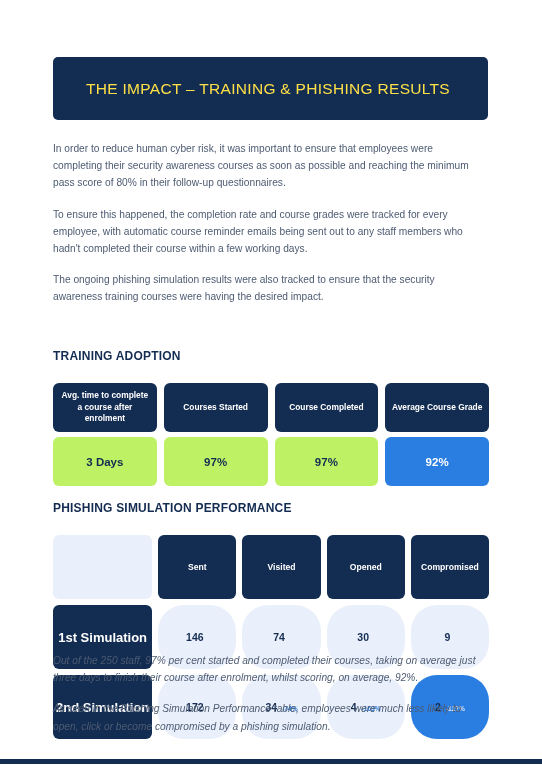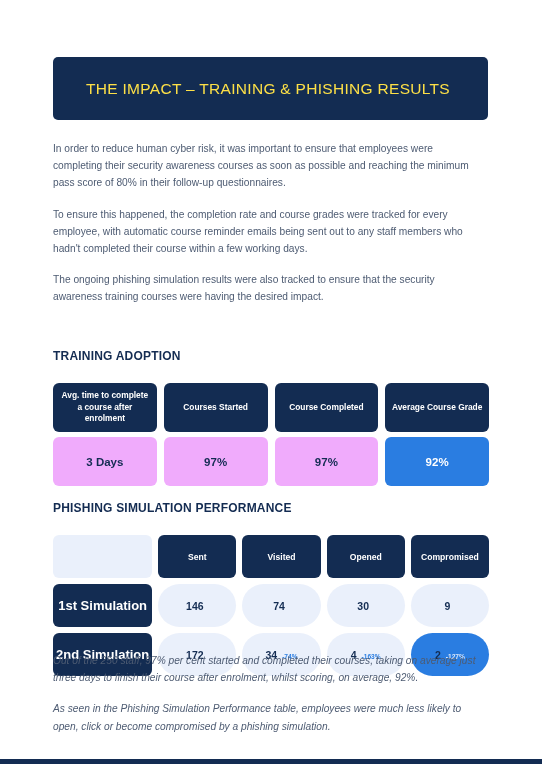--- a/index.html
+++ b/index.html
@@ -92,21 +92,21 @@
     align-items: center;
     justify-content: center;
     text-align: center;
     color: #ffffff;
     font-size: 8.4px;
     font-weight: bold;
     line-height: 11.5px;
     padding: 0 6px;
   }
   .card-val {
-    background: #f0abfc;
+    background: #bef264;
     border-radius: 6px;
     height: 49px;
     display: flex;
     align-items: center;
     justify-content: center;
     color: #132c52;
     font-size: 11.5px;
     font-weight: bold;
   }
   .card-val.accent {
@@ -123,21 +123,21 @@
   }
   .ptable {
     margin-top: 20px;
     display: flex;
     flex-direction: column;
     gap: 6px;
   }
   .prow {
     display: flex;
     gap: 6px;
-    height: 43px;
+    height: 64px;
   }
   .pcell {
     flex: 1 1 0;
     border-radius: 6px;
     display: flex;
     align-items: center;
     justify-content: center;
     font-size: 10.5px;
     font-weight: bold;
   }

